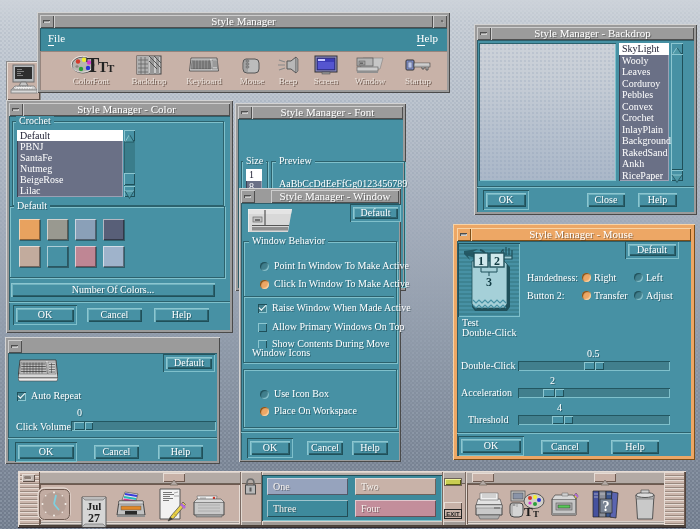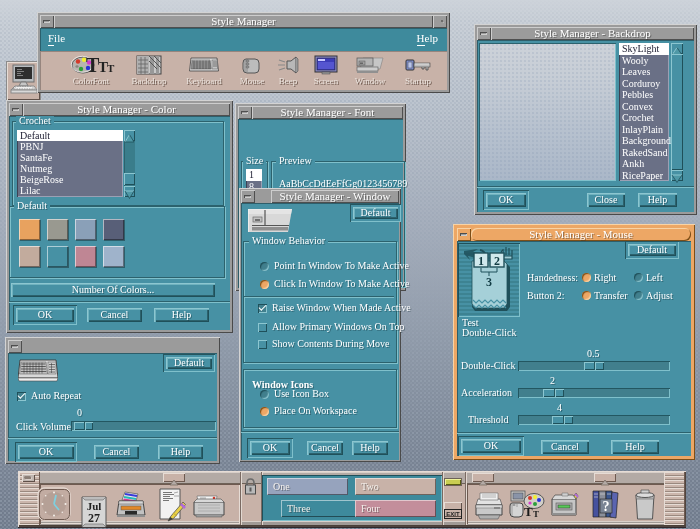--- a/index.html
+++ b/index.html
@@ -330,21 +330,21 @@
   <div class="radio on" style="left:21px;top:92px;"></div>
   <div class="t" style="left:35px;top:90px;">Click In Window To Make Active</div>
   <div class="sep" style="left:5px;top:108px;width:150px;"></div>
   <div class="chk on" style="left:19px;top:116px;"></div>
   <div class="t" style="left:33px;top:114px;">Raise Window When Made Active</div>
   <div class="chk" style="left:19px;top:135px;"></div>
   <div class="t" style="left:33px;top:133px;">Allow Primary Windows On Top</div>
   <div class="chk" style="left:19px;top:152px;"></div>
   <div class="t" style="left:33px;top:150px;">Show Contents During Move</div>
   <div class="grp" style="left:4px;top:181px;width:152px;height:57px;"></div>
-  <div class="glab" style="left:10px;top:192px;font-weight:bold;">Window Icons</div>
+  <div class="glab" style="left:10px;top:160px;">Window Icons</div>
   <div class="radio" style="left:21px;top:202px;"></div>
   <div class="t" style="left:35px;top:200px;">Use Icon Box</div>
   <div class="radio on" style="left:21px;top:219px;"></div>
   <div class="t" style="left:35px;top:217px;">Place On Workspace</div>
   <div class="sep" style="left:2px;top:243px;width:158px;"></div>
   <div class="defring" style="left:8px;top:250px;width:46px;height:20px;">
         <div class="btn" style="line-height:14px;">OK</div>
       </div>
   <div class="btn" style="left:68px;top:253px;width:36px;height:14px;line-height:14px;">Cancel</div>
   <div class="btn" style="left:113px;top:253px;width:36px;height:14px;line-height:14px;">Help</div>
@@ -377,21 +377,21 @@
   <div class="sep" style="left:3px;top:100px;width:209px;"></div>
   <div class="defring" style="left:10px;top:105px;width:62px;height:20px;">
         <div class="btn" style="line-height:14px;">OK</div>
       </div>
   <div class="btn" style="left:89px;top:108px;width:45px;height:14px;line-height:14px;">Cancel</div>
   <div class="btn" style="left:153px;top:108px;width:45px;height:14px;line-height:14px;">Help</div>
 </div>
 
 <div class="win" id="mousewin" style="left:453px;top:224px;width:242px;height:236px;background:#eda765;box-shadow:inset 1px 1px 0 #f8d3a5,inset -1px -1px 0 #7d4e17;">
   <div class="mbtn" style="left:4px;top:4px;background:#eda765;box-shadow:inset 1px 1px 0 #f8d3a5,inset -1px -1px 0 #7d4e17;"></div>
-  <div class="tbar" style="left:18px;top:4px;right:4px;background:#eda765;box-shadow:inset 1px 1px 0 #f8d3a5,inset -1px -1px 0 #7d4e17;border-radius:6px;">Style Manager - Mouse</div>
+  <div class="tbar" style="left:18px;top:4px;right:4px;background:#eda765;box-shadow:inset 1px 1px 0 #f8d3a5,inset -1px -1px 0 #7d4e17;">Style Manager - Mouse</div>
   <div class="client" style="left:4px;top:17px;right:4px;bottom:4px;"></div>
   <div style="position:absolute;left:5px;top:19px;width:62px;height:74px;box-shadow:inset 1px 1px 0 #1f505a,inset -1px -1px 0 #7fc0cb;background:repeating-linear-gradient(180deg,#4791a4 0 2px,#3d8392 2px 4px);">
     <svg width="62" height="74" viewBox="0 0 62 74">
       <path d="M6 8l14-2-5 3 9 1-8 2 6 4-12-3 2 4-6-6z" fill="#1f505a" opacity="0.85"></path>
       <path d="M22 7q6 1 7 10" fill="none" stroke="#1f505a" stroke-width="2"></path>
       <path d="M45 13V6M48 12V4M51 12V5M54 13V7M44 13q-2-5 1-6M45 13h9v3h-9z" fill="#9fccd4" stroke="#1f505a" stroke-width="1.2"></path>
       <path d="M17 20h31l4 4v40l-3 4H17l-3-4V24z" fill="#1f505a"></path>
       <path d="M14 18h32l3 3v40l-3 4H17l-3-4V21z" fill="#a5d0d8"></path>
       <path d="M14 18h32l3 3v40l-3 4H17l-3-4V21z" fill="none" stroke="#1f505a" stroke-width="0.8"></path>
       <rect x="16" y="10" width="14" height="14" fill="#cfe8ec" stroke="#1f505a" stroke-width="1.4"></rect>
@@ -532,21 +532,21 @@
     <svg width="15" height="20" viewBox="0 0 15 20">
           <path d="M4 8V6q0-4 3.5-4T11 6v2" fill="none" stroke="#6a6a6a" stroke-width="1.6"></path>
           <rect x="2.5" y="8" width="10" height="9" fill="#b9b9b9" stroke="#4a4a4a"></rect>
           <rect x="6.5" y="10.5" width="2" height="4" fill="#5a5a5a"></rect>
         </svg>
   </div>
 
   <div style="position:absolute;left:244px;top:4px;width:180px;height:46px;background:#3e8a9c;box-shadow:inset 1px 1px 0 #1f505a,inset -1px -1px 0 #7fc0cb;">
     <div class="wsbtn" style="left:5px;top:3px;background:#96a3bd;">One</div>
     <div class="wsbtn" style="left:93px;top:3px;background:#c8b2a8;">Two</div>
-    <div class="wsbtn" style="left:5px;top:25px;background:#3e8a9c;margin-left:14px;">Three</div>
+    <div class="wsbtn" style="left:5px;top:25px;background:#3e8a9c;">Three</div>
     <div class="wsbtn" style="left:93px;top:25px;background:#c38e9b;">Four</div>
   </div>
 
   <div style="position:absolute;left:427px;top:8px;width:16px;height:6px;background:#c9ce52;box-shadow:inset 1px 1px 0 #eef29a,inset -1px -1px 0 #5a5e10,0 0 0 1px #6e6258;"></div>
   <div style="position:absolute;left:426px;top:31px;width:18px;height:15px;background:#c8b2a8;box-shadow:inset 1px 1px 0 #e6dcd5,inset -1px -1px 0 #5f5049;text-align:center;">
     <span style="font-family:'Liberation Sans',sans-serif;font-size:6px;font-weight:bold;color:#222;border:1px solid #222;padding:0 1px;line-height:8px;display:inline-block;margin-top:3px;">EXIT</span>
   </div>
 
   <div class="pic" style="left:452px;top:18px;">
     <svg width="38" height="32" viewBox="0 0 38 32">

